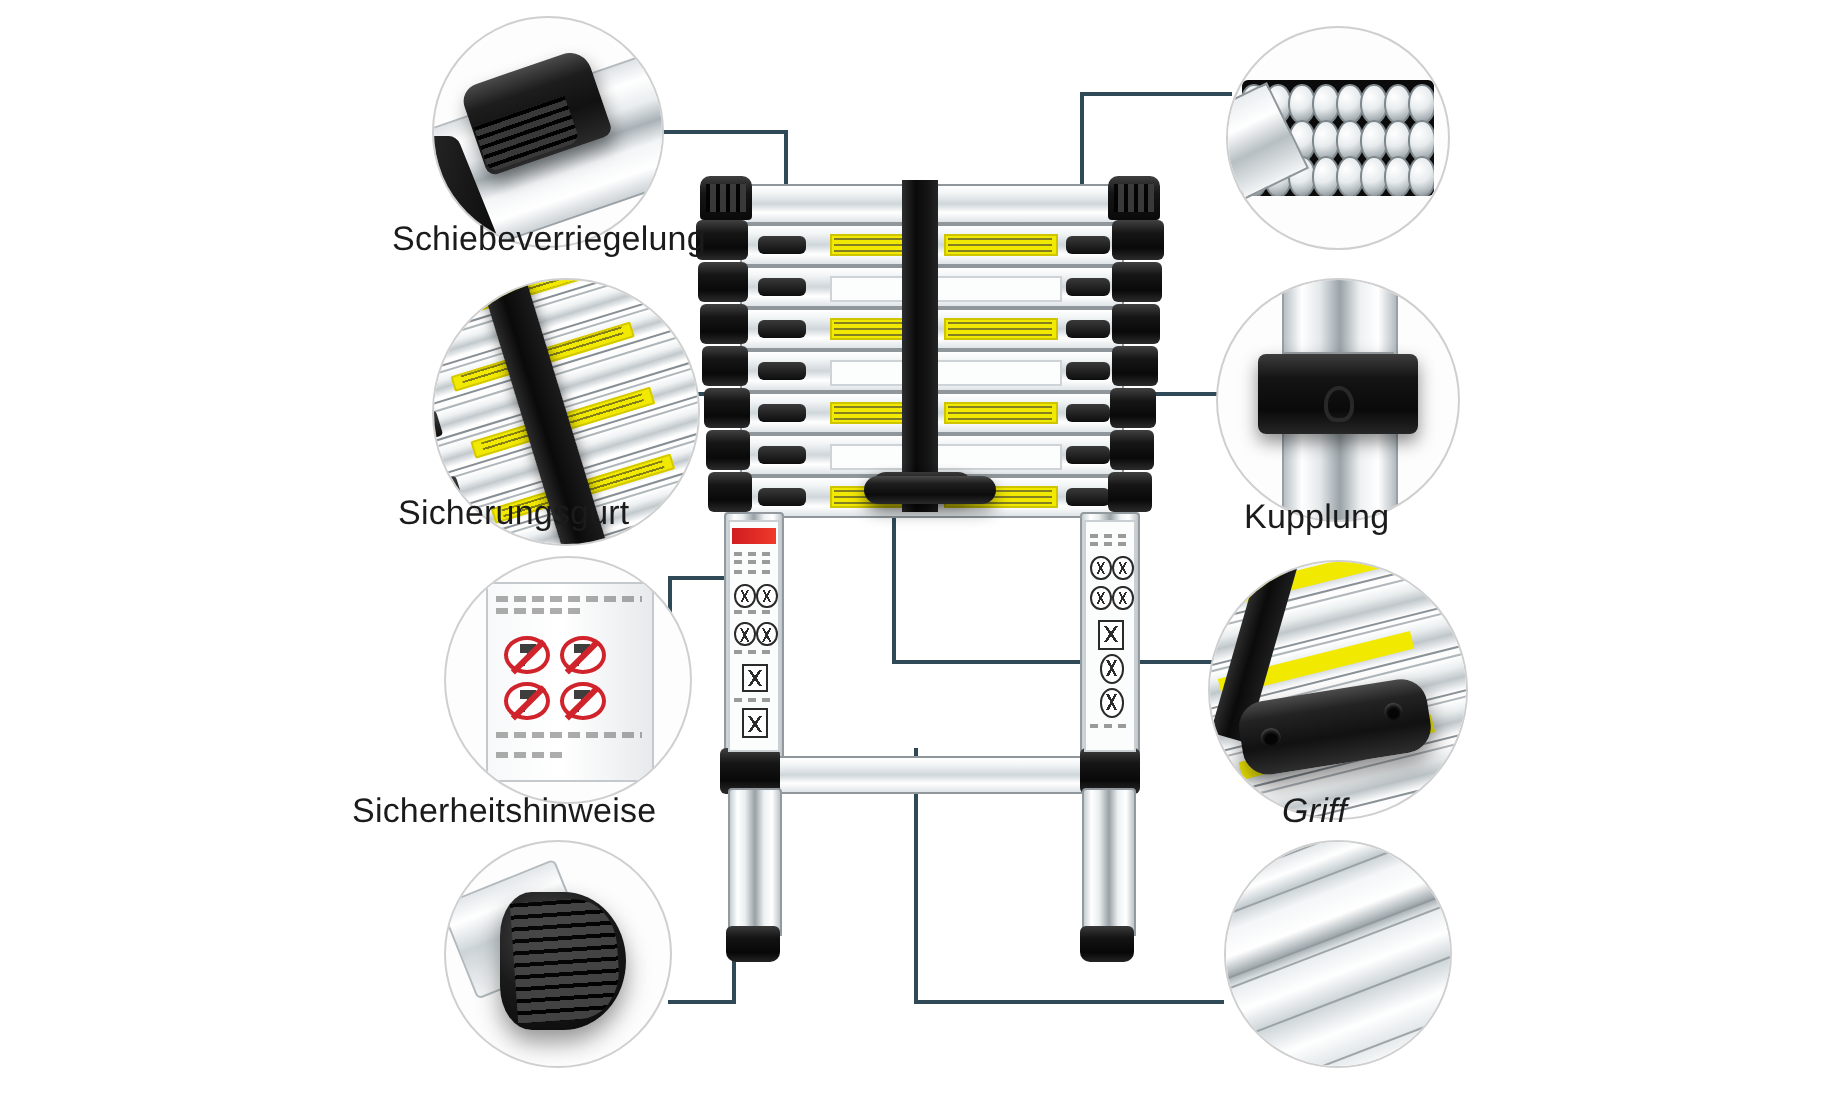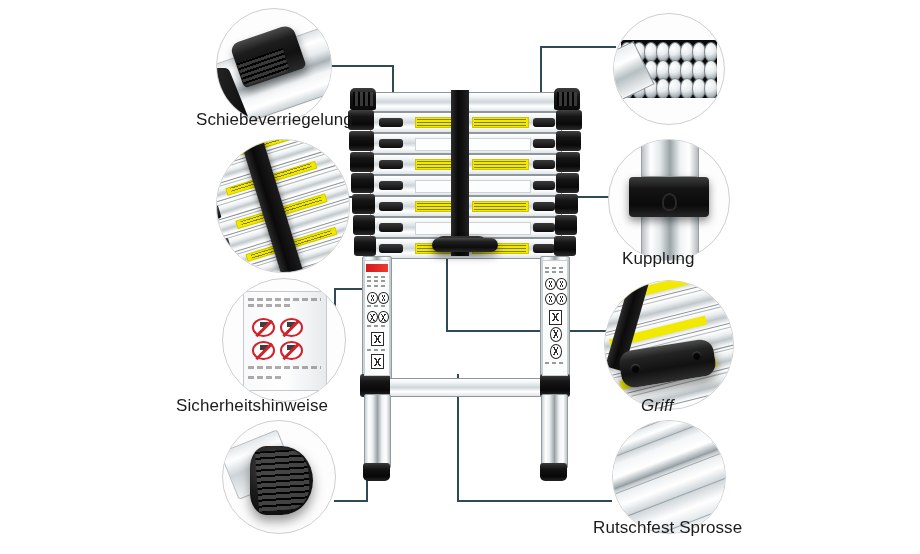--- a/index.html
+++ b/index.html
@@ -441,20 +441,21 @@
           <div class="sg-rung" style="top:81%;"></div>
 
           <div class="sg-blk" style="top:37%;"></div>
           <div class="sg-blk" style="top:59%;"></div>
           <div class="sg-blk" style="top:81%;"></div>
         </div>
         <div class="sg-strap"></div>
       </div>
     </div>
   </div>
+  <div class="cap-label" style="left:199px;top:247px;">Sicherungsgurt</div>
 
   <div class="callout" style="left:608px;top:139px;width:120px;height:120px;">
     <div class="bubble" style="width:120px;height:120px;">
       <div class="scene">
         <div class="kp-tube"></div>
         <div class="kp-seam"></div>
         <div class="kp-collar"></div>
         <div class="kp-emb"></div>
       </div>
     </div>
@@ -528,15 +529,14 @@
           <div class="rs-line" style="top:13%;"></div>
           <div class="rs-line" style="top:24%;"></div>
           <div class="rs-line" style="top:44%;"></div>
           <div class="rs-line" style="top:47%;"></div>
           <div class="rs-line" style="top:64%;"></div>
           <div class="rs-line" style="top:82%;"></div>
         </div>
       </div>
     </div>
   </div>
-  <div class="cap-label" style="left:593px;top:518px;">Rutschfest Sprosse</div>
 
 </div>
 
 </body></html>

